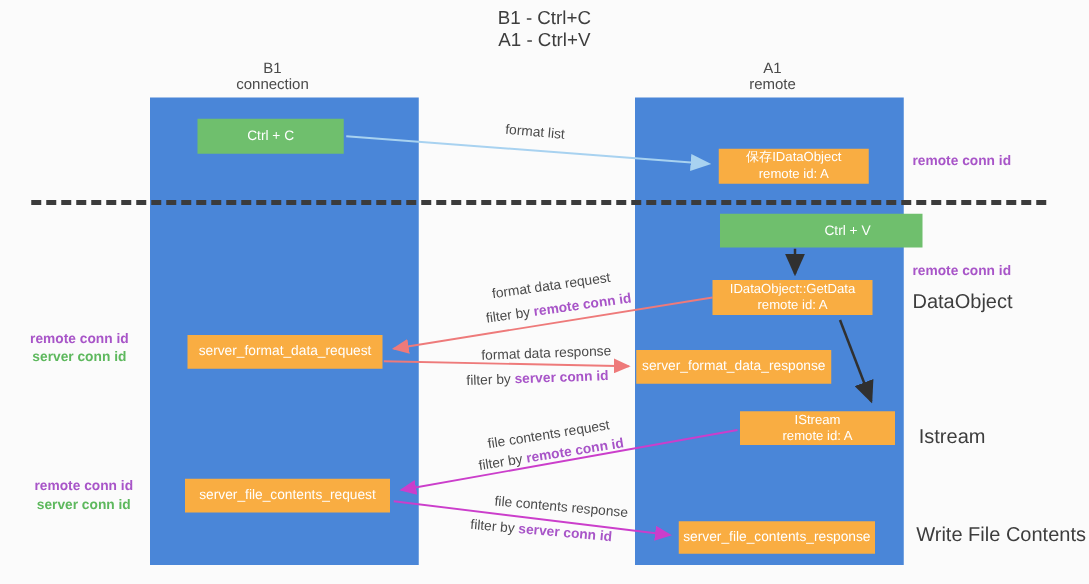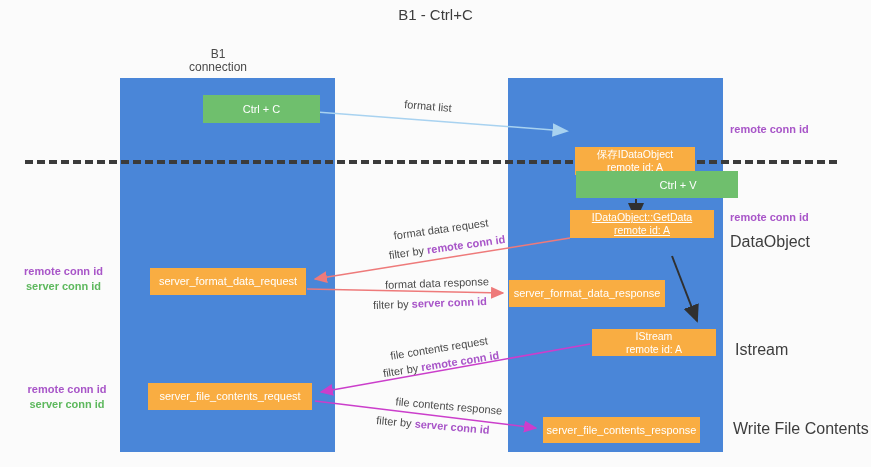--- a/index.html
+++ b/index.html
@@ -52,25 +52,30 @@
   }
   svg.arrows{position:absolute;left:0;top:0;pointer-events:none;}
 </style>
 </head>
 <body>
 
 <div class="canvas">
 
   <div class="title">
     <div>B1 - Ctrl+C</div>
+    <div>A1 - Ctrl+V</div>
   </div>
 
   <div class="lane-header" style="left:158px;">
     <div>B1</div>
     <div>connection</div>
+  </div>
+  <div class="lane-header" style="left:558px;">
+    <div>A1</div>
+    <div>remote</div>
   </div>
 
   <div class="lane" style="left:120px;"></div>
   <div class="lane" style="left:508px;"></div>
 
   <div class="dash-line"></div>
 
   <svg class="arrows" width="871" height="467">
     <defs>
       <marker id="m-blue" markerWidth="11" markerHeight="9" refX="9" refY="4.5" orient="auto">
@@ -88,34 +93,34 @@
     </defs>
     <line x1="277" y1="109" x2="566" y2="131" stroke="#a8d2f0" stroke-width="1.5" marker-end="url(#m-blue)"></line>
     <line x1="636" y1="199" x2="636" y2="219" stroke="#303030" stroke-width="2" marker-end="url(#m-black)"></line>
     <line x1="570" y1="238" x2="315" y2="279" stroke="#ee7a7a" stroke-width="1.5" marker-end="url(#m-red)"></line>
     <line x1="307" y1="289" x2="503" y2="293" stroke="#ee7a7a" stroke-width="1.5" marker-end="url(#m-red)"></line>
     <line x1="672" y1="256" x2="697" y2="321" stroke="#303030" stroke-width="2" marker-end="url(#m-black)"></line>
     <line x1="590" y1="344" x2="321" y2="392" stroke="#cb3ecb" stroke-width="1.5" marker-end="url(#m-magenta)"></line>
     <line x1="315" y1="401" x2="536" y2="428" stroke="#cb3ecb" stroke-width="1.5" marker-end="url(#m-magenta)"></line>
   </svg>
 
-  <div class="node green" style="left:158px;top:95px;width:117px;height:28px;margin-left:45px;">
+  <div class="node green" style="left:158px;top:95px;width:117px;height:28px;">
     <span>Ctrl + C</span>
   </div>
 
-  <div class="node orange" style="left:575px;top:119px;width:120px;height:28px;margin-top:28px;">
+  <div class="node orange" style="left:575px;top:119px;width:120px;height:28px;">
     <span>保存IDataObject</span>
     <span>remote id: A</span>
   </div>
 
   <div class="node green" style="left:576px;top:171px;width:120px;height:27px;padding-left:42px;">
     <span>Ctrl + V</span>
   </div>
 
-  <div class="node orange" style="left:570px;top:210px;width:144px;height:28px;text-decoration:underline;">
+  <div class="node orange" style="left:570px;top:224px;width:128px;height:28px;">
     <span>IDataObject::GetData</span>
     <span>remote id: A</span>
   </div>
 
   <div class="node orange" style="left:150px;top:268px;width:156px;height:27px;font-size:11px;">
     <span>server_format_data_request</span>
   </div>
 
   <div class="node orange" style="left:509px;top:280px;width:156px;height:27px;font-size:11px;align-items:center;">
     <span>server_format_data_response</span>

